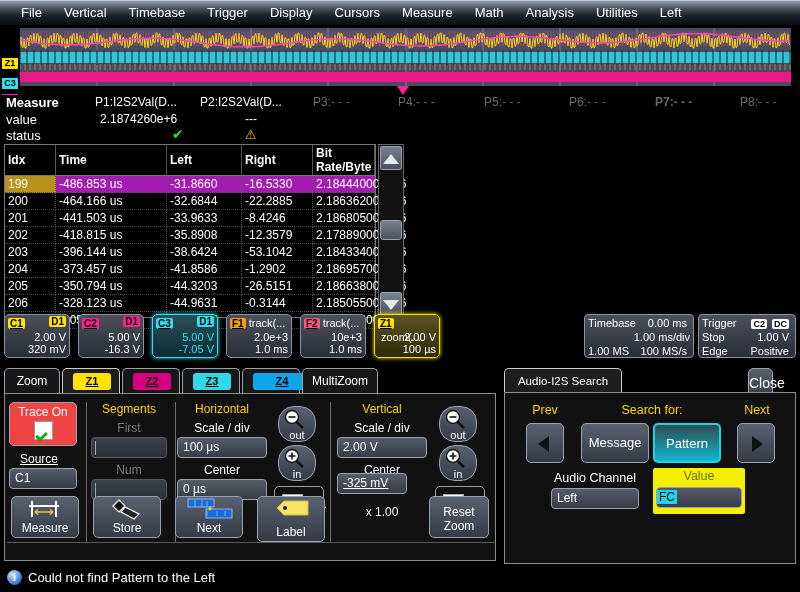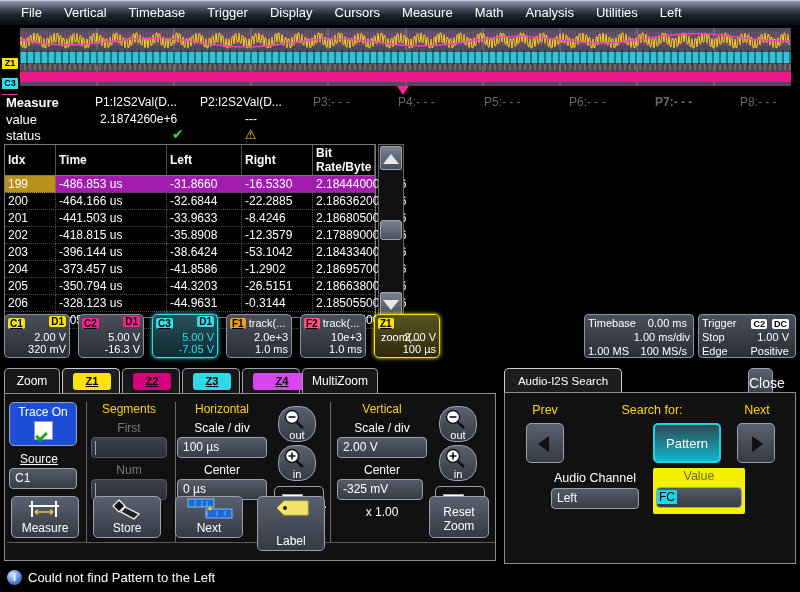--- a/index.html
+++ b/index.html
@@ -89,21 +89,21 @@
   .fieldlab{position:absolute;color:#fff;font-size:12px;text-align:center;}
   .fieldlab.dim{color:#7a7a7a;}
   .field{position:absolute;height:21px;border-radius:4px;box-sizing:border-box;
      border:1px solid #9aa2b0;background:linear-gradient(180deg,#565c68,#363b45);
      color:#fff;font-size:12px;line-height:19px;padding-left:5px;}
   .field.dim{color:#7a7a7a;background:linear-gradient(180deg,#3b404a,#2b2f37);border-color:#555962;}
   .caret{position:absolute;left:3px;top:3px;width:1px;height:14px;background:#9aa;}
   .mult{position:absolute;color:#fff;font-size:12px;text-align:center;}
 
   .traceon{position:absolute;left:8px;top:402px;width:68px;height:44px;
-     border:1px solid #9aa2b0;border-radius:5px;background:#1d4ed8;box-sizing:border-box;
+     border:1px solid #9aa2b0;border-radius:5px;background:#ef4444;box-sizing:border-box;
      text-align:center;font-size:12px;padding-top:2px;}
   .chkbox{width:17px;height:17px;background:#fff;border:1px solid #999;
      display:inline-block;margin-top:2px;position:relative;}
   .chkbox:after{content:"";position:absolute;left:3px;top:8px;width:4px;height:8px;
      border:solid #1aa81a;border-width:0 3px 3px 0;transform:rotate(45deg);}
 
   .iconbtn{position:absolute;border-radius:16px;box-sizing:border-box;
      border:1px solid #9aa2b0;background:linear-gradient(180deg,#5a616e,#353a44);
      color:#fff;font-size:11px;text-align:center;}
   .varbox{position:absolute;border:1px solid #9aa2b0;border-radius:5px;background:#111;
@@ -1281,21 +1281,21 @@
       <div class="tab on" style="left: 58px; width: 58px;">
         <div class="tabchip" style="left: 10px; width: 38px; background: rgb(255, 228, 0);">Z1</div>
       </div>
       <div class="tab" style="left: 118px; width: 58px;">
         <div class="tabchip" style="left: 10px; width: 38px; background: rgb(214, 0, 127);">Z2</div>
       </div>
       <div class="tab" style="left: 178px; width: 58px;">
         <div class="tabchip" style="left: 10px; width: 38px; background: rgb(48, 216, 232);">Z3</div>
       </div>
       <div class="tab" style="left: 238px; width: 58px;">
-        <div class="tabchip" style="left: 10px; width: 58px; background: #d946ef;">Z4</div>
+        <div class="tabchip" style="left: 10px; width: 58px; background: #0ea5e9;">Z4</div>
       </div>
       <div class="tab" style="left: 298px; width: 76px;">MultiZoom</div>
     </div>
 
   <div class="panel">
 
     <div class="traceon" style="left:4px;top:8px;">
       <div>Trace On</div>
       <div class="chkbox"></div>
     </div>
@@ -1343,21 +1343,21 @@
       <div class="varchk"></div>
       <div class="varlab">Var.</div>
     </div>
 
     <div class="sep" style="left:325px;top:8px;height:140px;"></div>
 
     <div class="grouptitle" style="left:332px;top:8px;width:90px;">Vertical</div>
     <div class="fieldlab" style="left:332px;top:27px;width:90px;">Scale / div</div>
     <div class="field" style="left:332px;top:43px;width:90px;">2.00 V</div>
     <div class="fieldlab" style="left:332px;top:69px;width:90px;">Center</div>
-    <div class="field" style="left:332px;top:85px;width:86px;">-325 mV</div>
+    <div class="field" style="left:332px;top:79px;width:70px;text-decoration:underline;">-325 mV</div>
     <div class="mult" style="left:332px;top:111px;width:90px;">x 1.00</div>
 
     <div class="iconbtn" style="left:434px;top:12px;width:38px;height:36px;">
       <svg width="22" height="20" viewBox="0 0 22 20" style="position:absolute;left:4px;top:2px;">
         <circle cx="9" cy="8" r="6.5" fill="#fff" stroke="#111" stroke-width="1.4"></circle>
         <path d="M5.5 8 h7" stroke="#111" stroke-width="1.6"></path>
         <path d="M13.5 13 L20 19" stroke="#111" stroke-width="2.4"></path>
       </svg>
       <span style="position:absolute;left:0;right:0;bottom:0;">out</span>
     </div>
@@ -1392,21 +1392,21 @@
     </div>
     <div class="bigbtn" style="left:170px;top:102px;width:68px;height:42px;">
       <svg width="46" height="24" viewBox="0 0 46 24" style="position:absolute;left:11px;top:0px;">
         <rect x="1" y="2" width="26" height="8" fill="#1a6bd8" stroke="#9fd0ff" stroke-width="0.8"></rect>
         <rect x="19" y="12" width="26" height="9" fill="#1a6bd8" stroke="#9fd0ff" stroke-width="0.8"></rect>
         <path d="M20 4 v6 M20 14 v5 M30 14 v5 M38 14 v5 M8 3 v7 M15 3 v7" stroke="#9fd0ff" stroke-width="0.7"></path>
         <path d="M23 9 v3 M21.5 11 l1.5 2 l1.5 -2" fill="#ffd400" stroke="#ffd400" stroke-width="1.2"></path>
       </svg>
       <span class="cap">Next</span>
     </div>
-    <div class="bigbtn" style="left:252px;top:102px;width:68px;height:55px;">
+    <div class="bigbtn" style="left:252px;top:102px;width:68px;height:46px;">
       <svg width="36" height="20" viewBox="0 0 36 20" style="position:absolute;left:16px;top:2px;">
         <path d="M10 2 h24 v14 h-24 l-7 -7 z" fill="#f4e56a" stroke="#cbbd3a" stroke-width="1"></path>
         <circle cx="11" cy="9" r="2" fill="#222"></circle>
       </svg>
       <span class="cap">Label</span>
     </div>
     <div class="bigbtn" style="left:424px;top:102px;width:60px;height:42px;line-height:normal;padding-top:8px;">
       <div>Reset</div>
       <div>Zoom</div>
     </div>
@@ -1415,20 +1415,21 @@
   <div class="dlgtab">Audio-I2S Search</div>
   <div class="closebtn">Close</div>
   <div class="dlg">
     <div class="ylab" style="left:10px;top:10px;width:60px;">Prev</div>
     <div class="ylab" style="left:92px;top:10px;width:110px;">Search for:</div>
     <div class="ylab" style="left:222px;top:10px;width:60px;">Next</div>
 
     <div class="arrowbtn" style="left:21px;top:30px;">
       <div style="position:absolute;left:11px;top:12px;width:0;height:0;border-top:8px solid transparent;border-bottom:8px solid transparent;border-right:11px solid #111;"></div>
     </div>
+    <div class="sbtn" style="left:76px;top:30px;width:68px;">Message</div>
     <div class="sbtn active" style="left:148px;top:30px;width:68px;">Pattern</div>
     <div class="arrowbtn" style="left:232px;top:30px;">
       <div style="position:absolute;left:14px;top:12px;width:0;height:0;border-top:8px solid transparent;border-bottom:8px solid transparent;border-left:11px solid #111;"></div>
     </div>
 
     <div class="wlab" style="left:42px;top:78px;width:96px;">Audio Channel</div>
     <div class="field" style="left:46px;top:95px;width:88px;">Left</div>
 
     <div class="valbox" style="left:148px;top:75px;width:92px;height:46px;">
       <div class="valtitle">Value</div>

